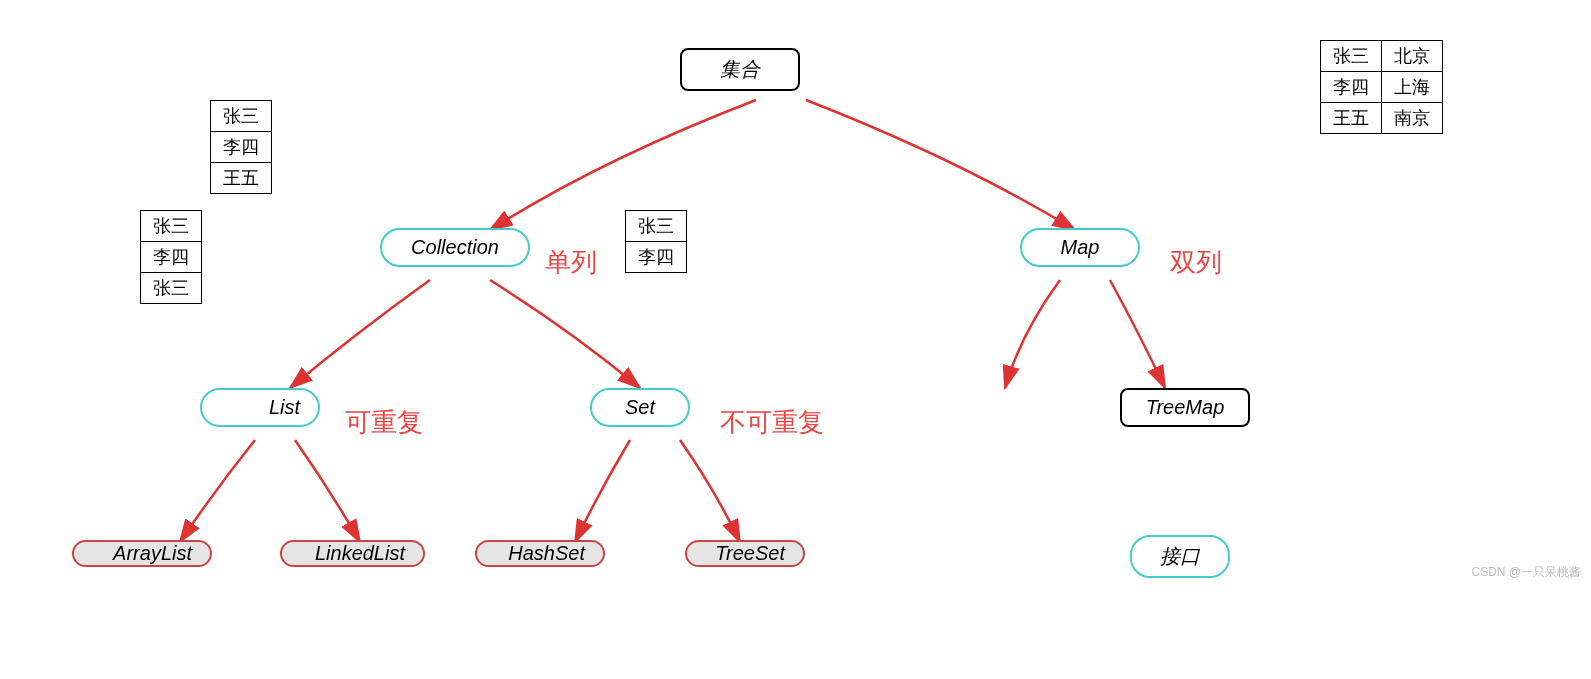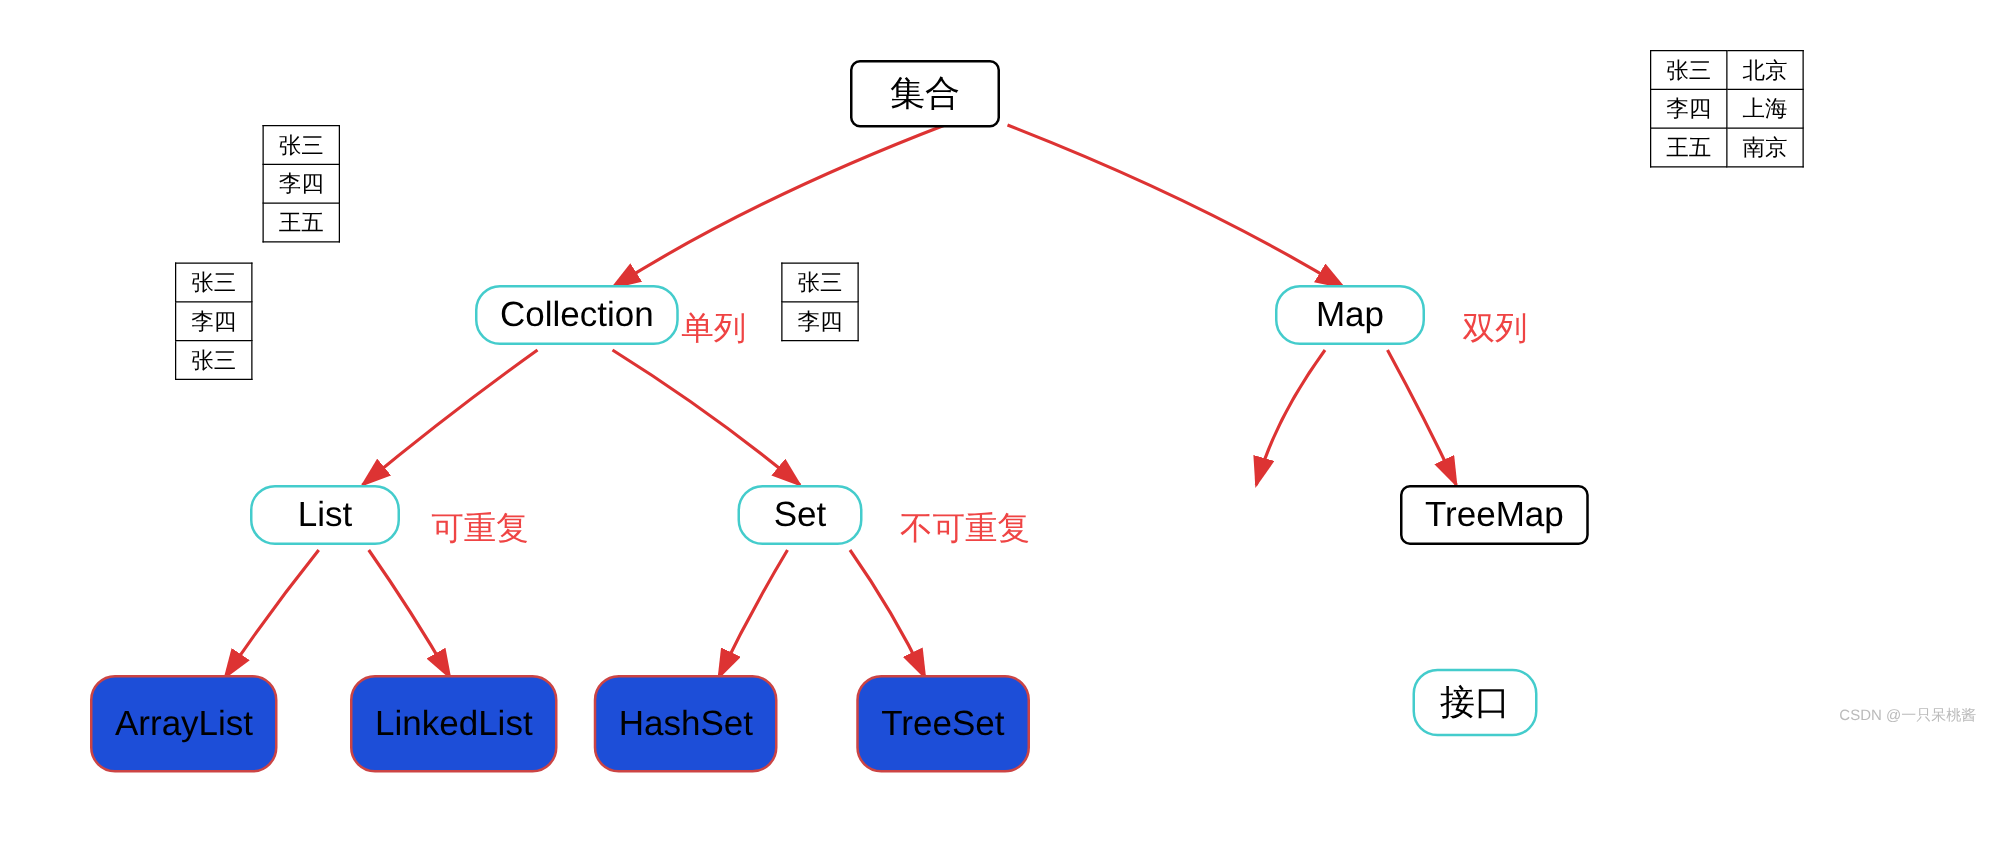--- a/index.html
+++ b/index.html
@@ -17,46 +17,48 @@
       width: 1591px;
       height: 586px;
     }
 
     
     .node {
       position: absolute;
       display: flex;
       align-items: center;
       justify-content: center;
-      font-size: 28px;
+      font-size: 20px;
       font-weight: normal;
       text-align: center;
+      font-style: italic;
     }
 
     .node-black {
       border: 2.5px solid #000;
       border-radius: 8px;
       padding: 6px 18px;
       background: #fff;
     }
 
     .node-cyan {
       border: 2.5px solid #4cc;
       border-radius: 20px;
       padding: 6px 18px;
       background: #fff;
       color: #000;
     }
 
     .node-red {
       border: 2.5px solid #c44;
       border-radius: 20px;
-      padding: 21px 18px;
-      background: #1d4ed8;
+      padding: 0 18px;
+      background: #e5e5e5;
       color: #000;
+      justify-content: flex-end;
     }
 
     .label-gray {
       position: absolute;
       font-size: 26px;
       color: #ef4444;
       font-weight: normal;
     }
 
     
@@ -190,21 +192,21 @@
   </div>
 
   <div class="node node-cyan" style="left:1020px; top:228px; min-width:120px;">
     <span>Map</span>
   </div>
 
   <div class="label-gray" style="left:1170px; top:245px;text-align:right;">
     <span>双列</span>
   </div>
 
-  <div class="node node-cyan" style="left:200px; top:388px; min-width:120px;">
+  <div class="node node-cyan" style="left:200px; top:388px; min-width:120px;justify-content:flex-end;">
     <span>List</span>
   </div>
 
   <div class="label-gray" style="left:345px; top:405px;">
     <span>可重复</span>
   </div>
 
   <div class="node node-cyan" style="left:590px; top:388px; min-width:100px;">
     <span>Set</span>
   </div>

